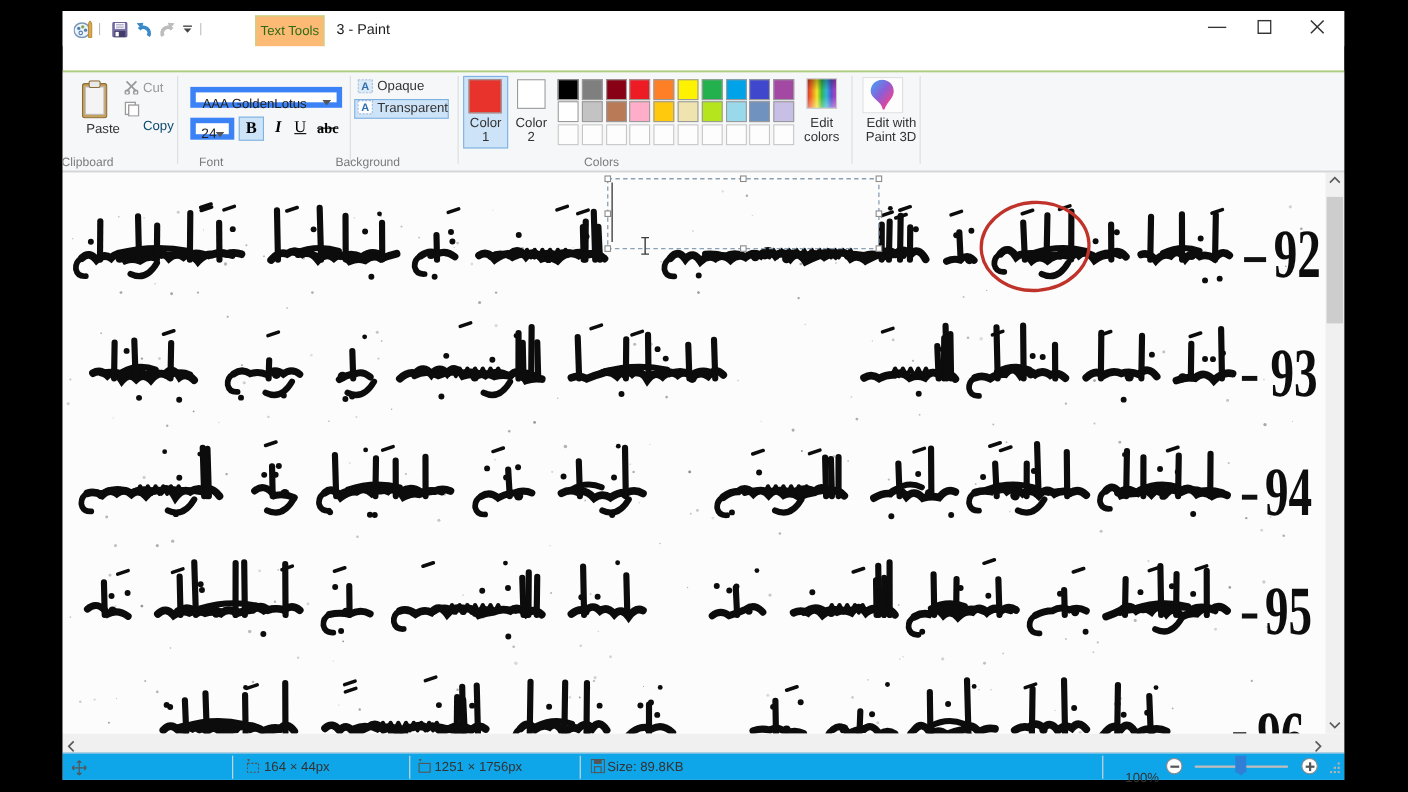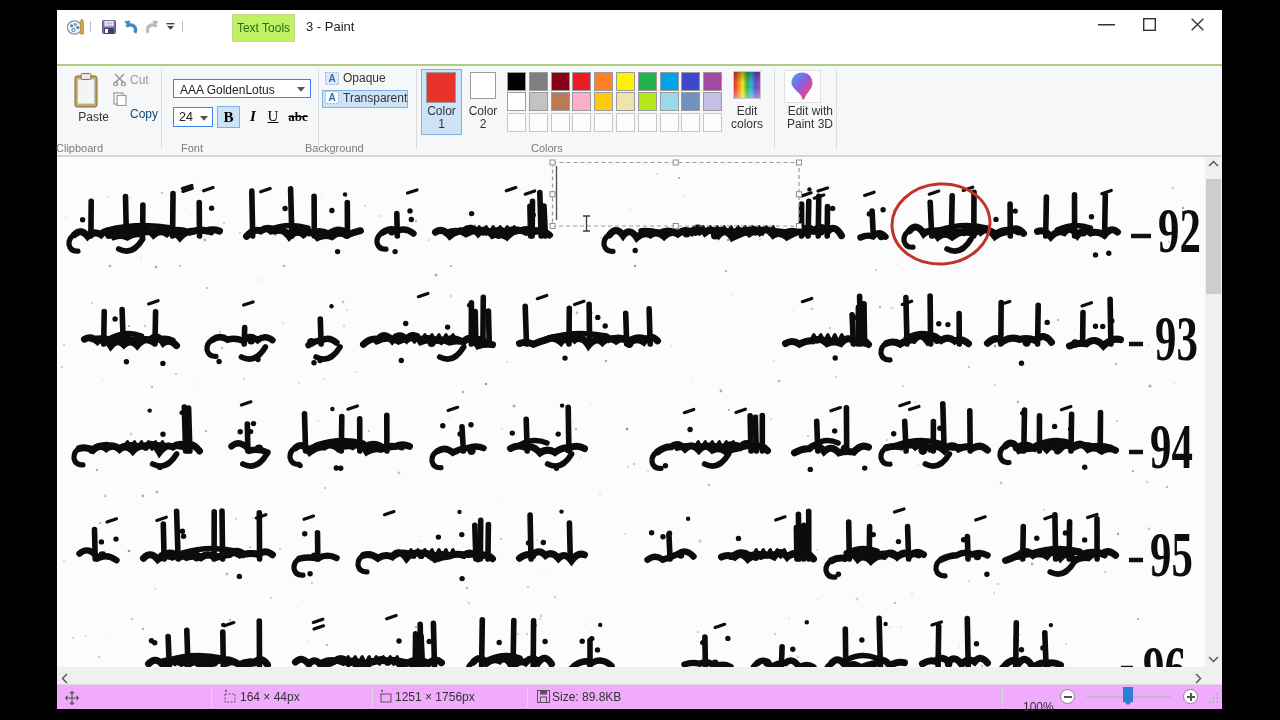--- a/index.html
+++ b/index.html
@@ -1,34 +1,34 @@
 <!DOCTYPE html>
 <html><head><meta charset="utf-8"><style>
 *{margin:0;padding:0;box-sizing:border-box}
 html,body{width:1280px;height:720px;background:#000;overflow:hidden;font-family:"Liberation Sans",sans-serif}
 #win{position:absolute;left:57px;top:10px;width:1165px;height:699px;background:#fff}
 .abs{position:absolute}
 #titlebar{position:absolute;left:0;top:0;width:100%;height:32px;background:#fff}
-#tt{position:absolute;left:175px;top:4px;width:63px;height:28px;background:#bef264;border:1px solid #bcd98c;border-bottom:none;color:#2c6b13;font-size:12px;text-align:center;line-height:27px}
+#tt{position:absolute;left:175px;top:4px;width:63px;height:28px;background:#fdba74;border:1px solid #bcd98c;border-bottom:none;color:#2c6b13;font-size:12px;text-align:center;line-height:27px}
 #title{position:absolute;left:249px;top:9px;font-size:13px;color:#1b1b1b}
 #tabrow{position:absolute;left:0;top:32px;width:100%;height:23px;background:#fff}
 #tabgreen{position:absolute;left:0;top:54px;width:100%;height:2px;background:#aecd82}
 .tab{position:absolute;top:0;height:23px;font-size:12px;color:#444;text-align:center;line-height:22px}
 #filetab{left:4px;width:54px;background:#1777c7;color:#fff;font-weight:bold}
 #texttab{left:175px;width:61px;background:#f6f6f4;border:1px solid #c4dd9a;border-bottom:none;color:#1b1b1b}
 #ribbon{position:absolute;left:0;top:56px;width:100%;height:89px;background:#f6f7f8}
 #ribbonedge{position:absolute;left:0;top:145px;width:100%;height:2px;background:#d4d6d8}
 .gsep{position:absolute;top:3px;width:1px;height:80px;background:#dcdddf}
 .glabel{position:absolute;top:76px;font-size:11px;color:#7b7b7b;width:120px;text-align:left}
 .rtxt{font-size:12px;color:#333}
-.combo{position:absolute;background:#fff;border:1px solid #3b82f6}
+.combo{position:absolute;background:#fff;border:5px solid #3b82f6}
 #canvas{position:absolute;left:0;top:147px;width:1148px;height:510px;background:#fcfcfc;overflow:hidden}
 #vsb{position:absolute;left:1148px;top:147px;width:17px;height:510px;background:#f0f0f0}
 #hsb{position:absolute;left:0;top:657px;width:1165px;height:17px;background:#f0f0f0}
-#status{position:absolute;left:0;top:674px;width:1165px;height:25px;background:#f0abfc;border-top:1px solid #d9d9d9;font-size:12px;color:#333}
+#status{position:absolute;left:0;top:674px;width:1165px;height:25px;background:#0ea5e9;border-top:1px solid #d9d9d9;font-size:12px;color:#333}
 .ssep{position:absolute;top:2px;width:1px;height:21px;background:#d9d9d9}
 .sic{position:absolute;top:5px;color:#555}
 </style></head><body>
 <div id="win">
   <div id="titlebar">
     <svg class="abs" style="left:10px;top:8px" width="18" height="17" viewBox="0 0 18 17">
       <ellipse cx="7.5" cy="9.5" rx="7.2" ry="6.6" fill="#eef3f9" stroke="#7c97b5" stroke-width="1.3"></ellipse>
       <circle cx="4.6" cy="7.8" r="1.5" fill="#4f7fb0"></circle>
         <circle cx="8.2" cy="6.4" r="1.5" fill="#7da84f"></circle>
         <circle cx="10.8" cy="9.4" r="1.5" fill="#4f7fb0"></circle>

